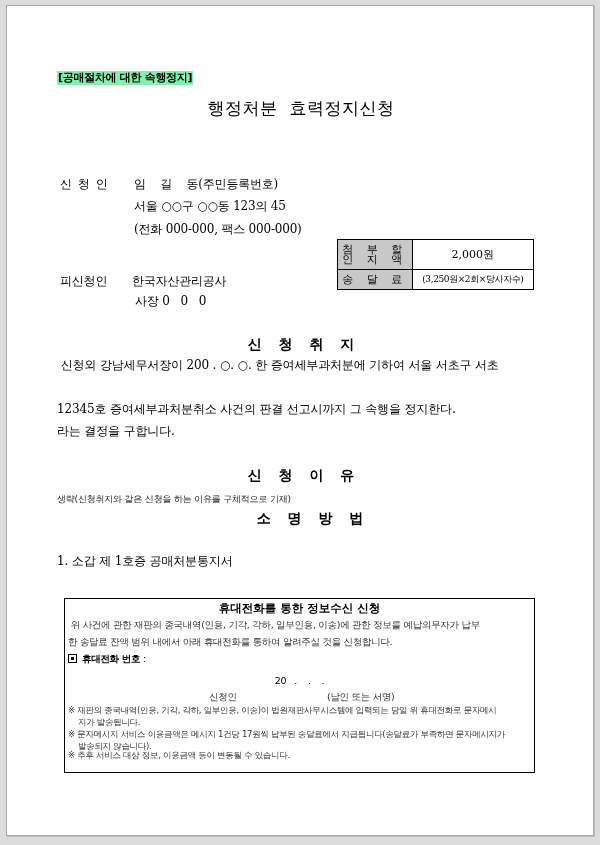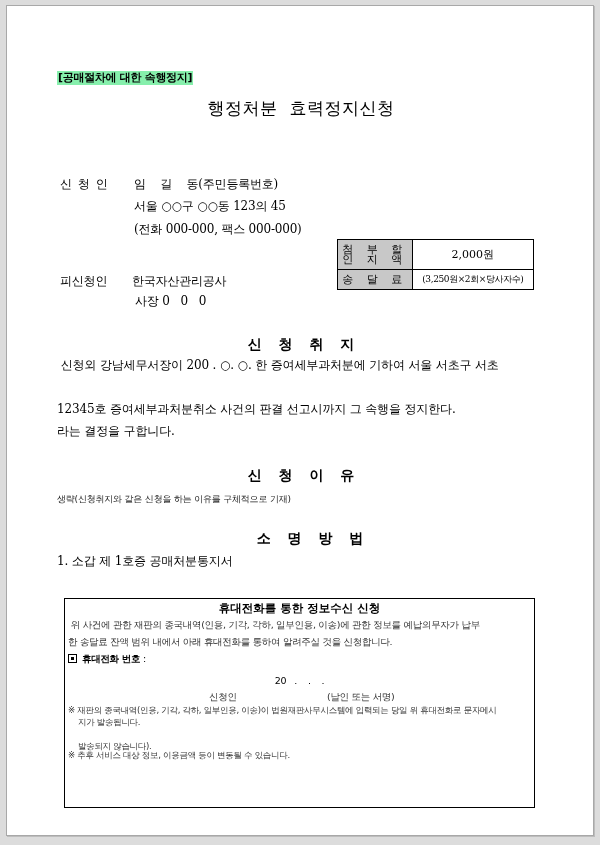--- a/index.html
+++ b/index.html
@@ -66,21 +66,21 @@
 
     .note-small {
       font-size: 9px; font-family: "DejaVu Sans", "Liberation Sans", sans-serif;
       color: #222; letter-spacing: -0.2px;
     }
 
     
     .mbox {
       position: absolute;
       left: 57px; top: 592px;
-      width: 471px; height: 210px;
+      width: 471px; height: 175px;
       border: 1.5px solid #000;
       font-family: "DejaVu Sans", "Liberation Sans", sans-serif;
       font-size: 9.5px;
       color: #333;
     }
     .mbox .mb-title {
       position: absolute; left: 0; width: 100%; top: 2px;
       text-align: center; font-weight: bold; font-size: 11.5px; color: #000;
       font-family: "DejaVu Serif", "Liberation Serif", serif;
     }
@@ -130,37 +130,40 @@
     </table>
 
   <div class="abs section-h" style="top:330px;">신 청 취 지</div>
   <div class="abs para" style="left:50px; top:350px; white-space:pre;"> 신청외 강남세무서장이 200 . ○. ○. 한 증여세부과처분에 기하여 서울 서초구 서초</div>
   <div class="abs para" style="left:50px; top:394px; white-space:pre;">12345호 증여세부과처분취소 사건의 판결 선고시까지 그 속행을 정지한다.</div>
   <div class="abs para" style="left:50px; top:416px; white-space:pre;">라는 결정을 구합니다.</div>
 
   <div class="abs section-h" style="top:461px;">신 청 이 유</div>
   <div class="abs note-small" style="left:50px; top:487px;">생략(신청취지와 같은 신청을 하는 이유를 구체적으로 기재)</div>
 
-  <div class="abs section-h" style="top:524px;padding-left:18px;">소 명 방 법</div>
+  <div class="abs section-h" style="top:504px;padding-left:18px;">소 명 방 법</div>
   <div class="abs para" style="left:50px; top:546px;">1. 소갑 제 1호증 공매처분통지서</div>
 
   <div class="mbox">
     <div class="mb-title">휴대전화를 통한 정보수신 신청</div>
     <div class="mb-line" style="top:20px; white-space:pre;"> 위 사건에 관한 재판의 종국내역(인용, 기각, 각하, 일부인용, 이송)에 관한 정보를 예납의무자가 납부</div>
     <div class="mb-line" style="top:37px;">한 송달료 잔액 범위 내에서 아래 휴대전화를 통하여 알려주실 것을 신청합니다.</div>
     <div class="mb-line" style="top:54px;">
       <span class="checkbox-icon"></span><span class="bold">휴대전화 번호</span><span class="ref"> :</span>
     </div>
     <div class="mb-line" style="left:0; width:100%; text-align:center; top:76px; white-space:pre; color:#000;">20   .    .    .</div>
     <div class="mb-line" style="left:144px; top:92px;">신청인</div>
     <div class="mb-line" style="left:262px; top:92px;">(날인 또는 서명)</div>
 
     <div class="mb-line" style="top:106px; font-size:8.5px;">
       <span>※</span><span> 재판의 종국내역(인용, 기각, 각하, 일부인용, 이송)이 법원재판사무시스템에 입력되는 당일 위 휴대전화로 문자메시</span>
     </div>
     <div class="mb-line" style="left:13px; top:118px; font-size:8.5px;">지가 발송됩니다.</div>
+    <div class="mb-line" style="top:130px; font-size:8.5px;">
+      <span>※</span><span> 문자메시지 서비스 이용금액은 메시지 1건당 17원씩 납부된 송달료에서 지급됩니다(송달료가 부족하면 문자메시지가</span>
+    </div>
     <div class="mb-line" style="left:13px; top:142px; font-size:8.5px;">발송되지 않습니다).</div>
     <div class="mb-line" style="top:151px; font-size:8.5px;">
       <span>※</span><span> 추후 서비스 대상 정보, 이용금액 등이 변동될 수 있습니다.</span>
     </div>
   </div>
 
 </div>
 
 </body></html>

